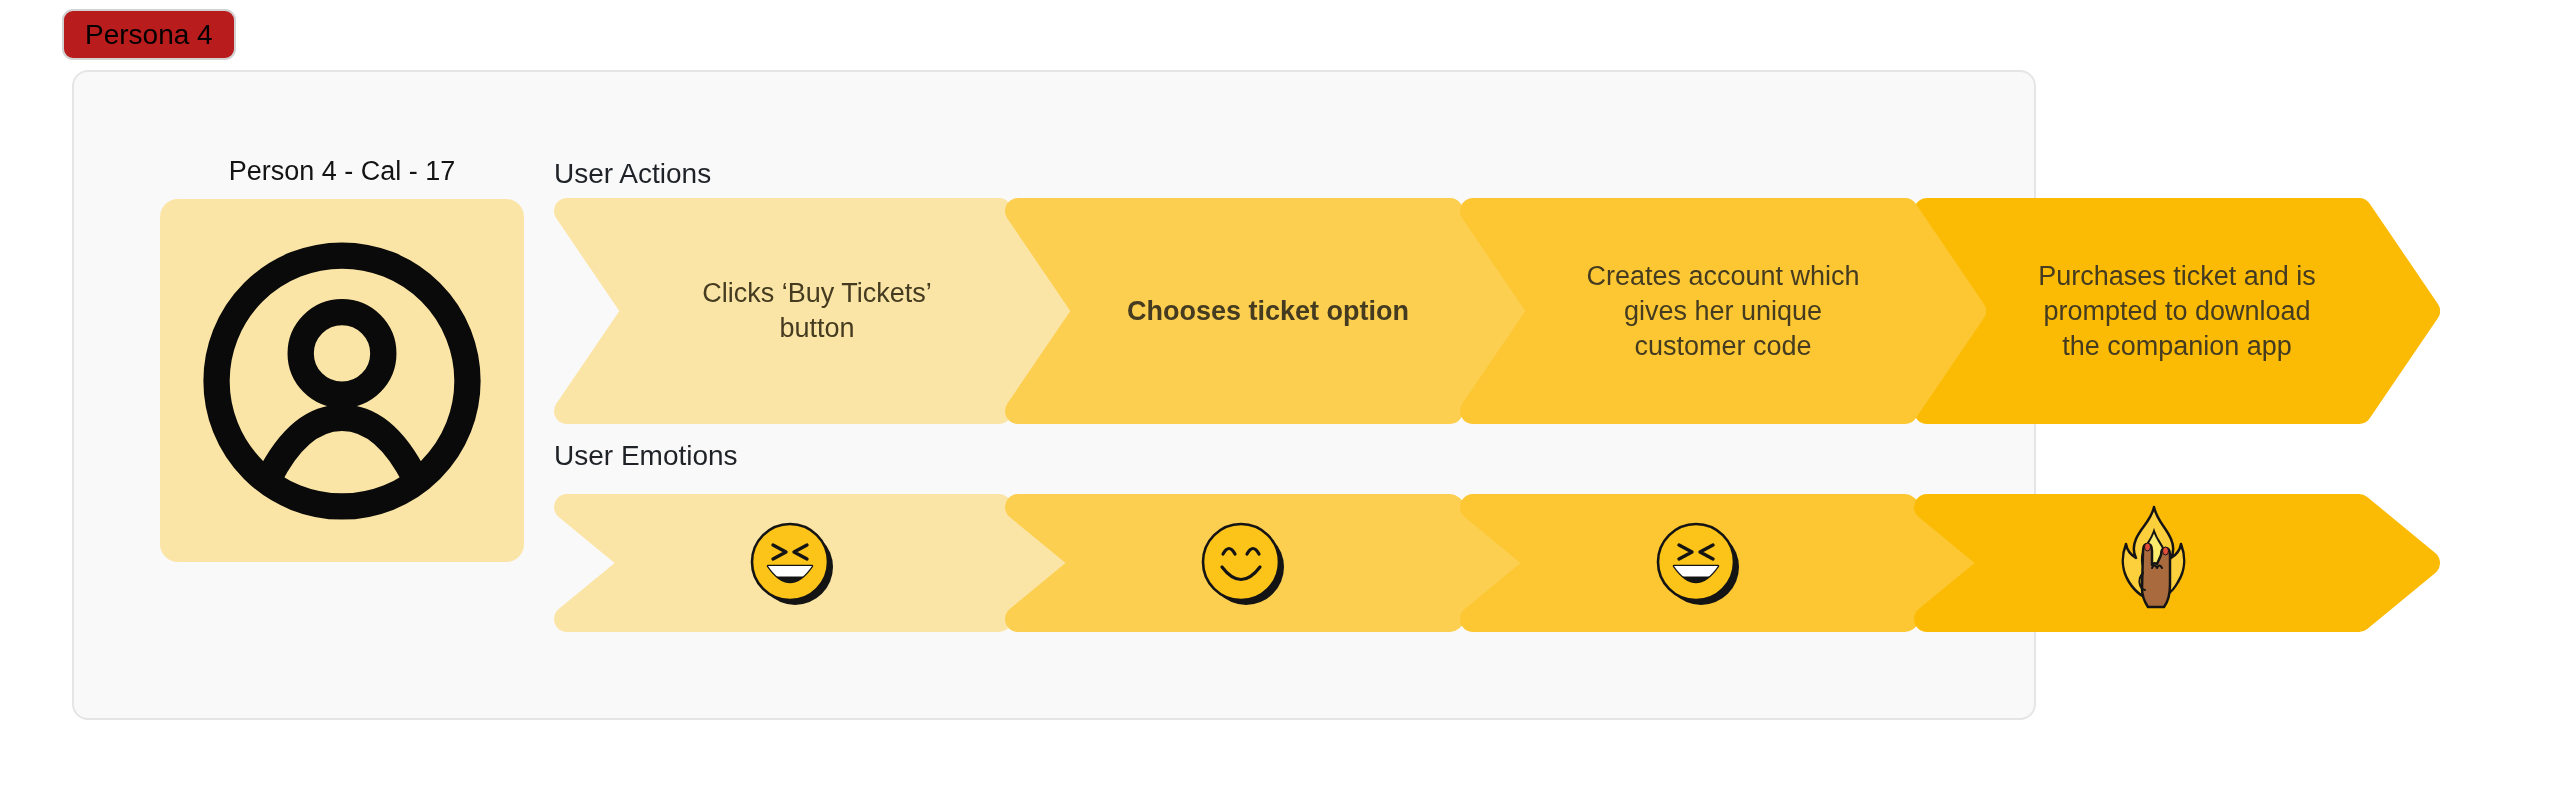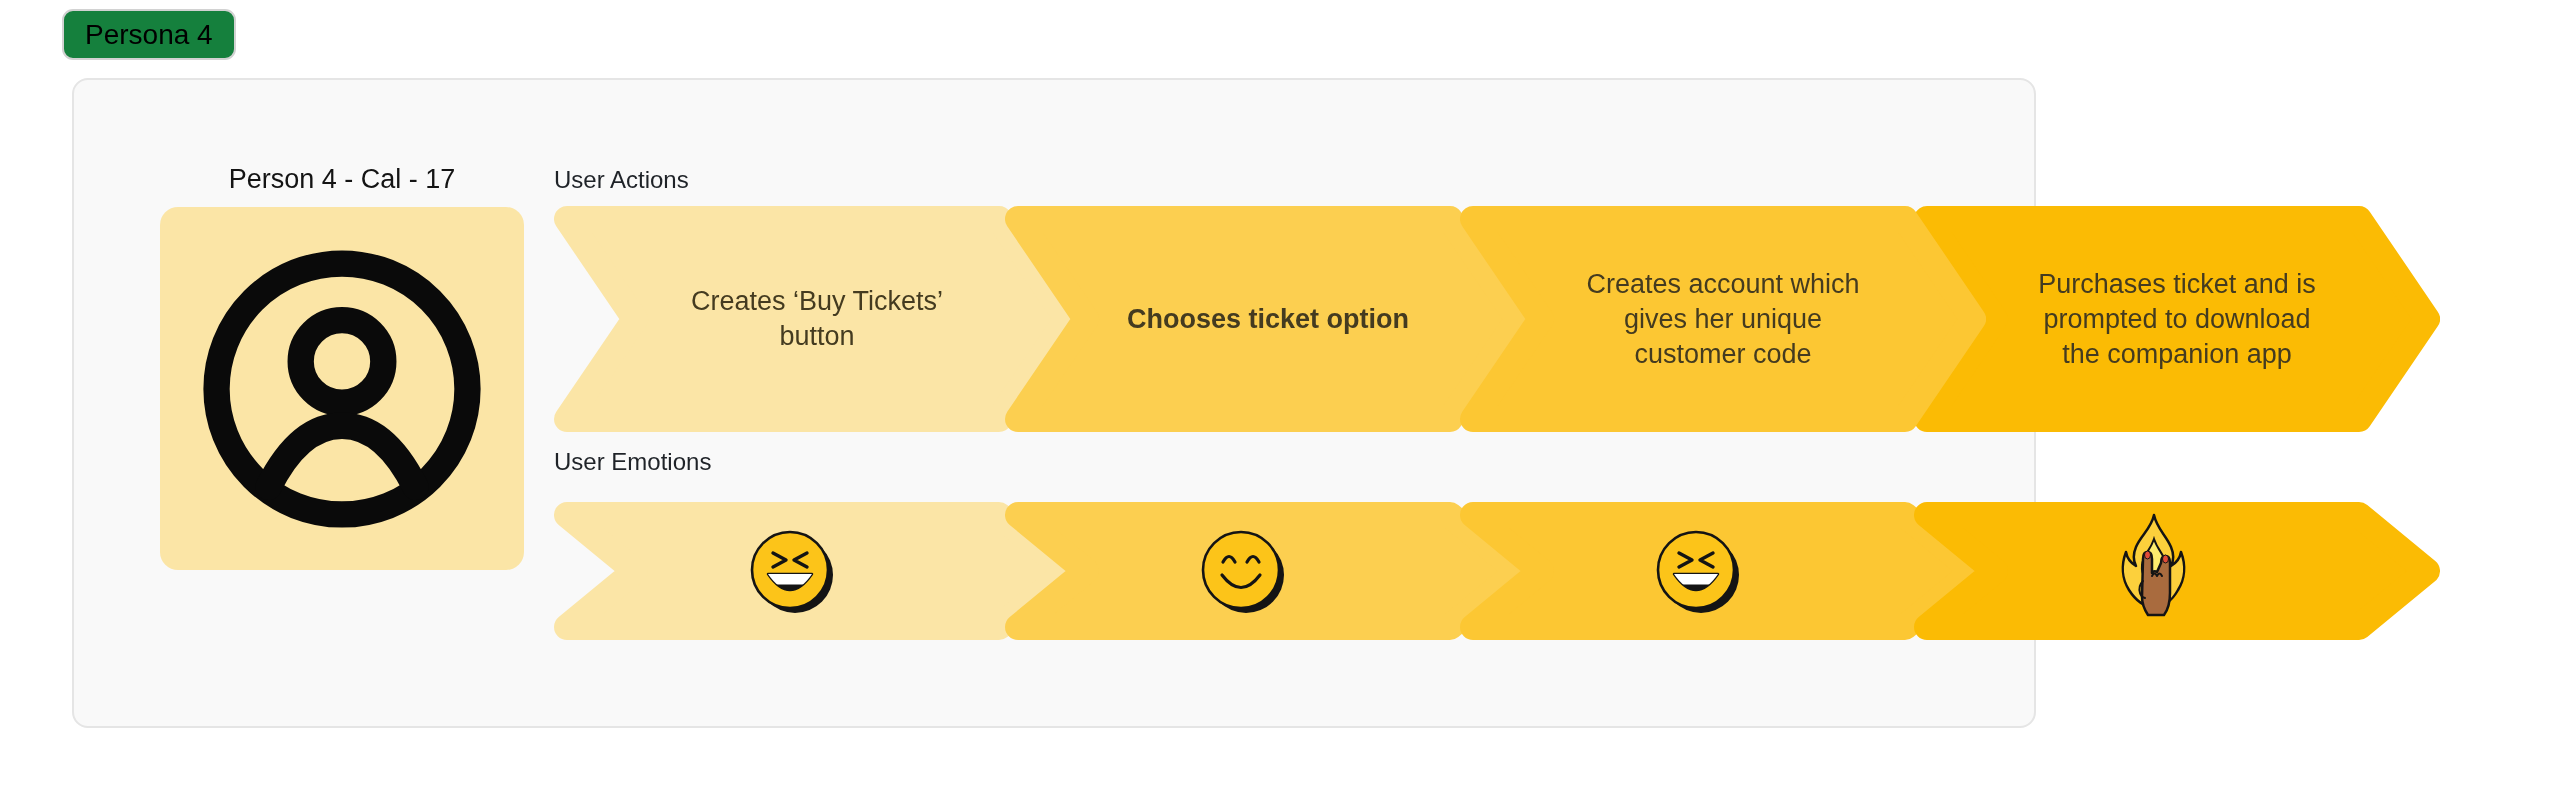--- a/index.html
+++ b/index.html
@@ -2,41 +2,41 @@
 <html><head>
 <meta charset="utf-8">
 <style>
   * { margin:0; padding:0; box-sizing:border-box; }
   html,body { width:2560px; height:794px; background:#ffffff; overflow:hidden;
               font-family:"Liberation Sans", sans-serif; }
 
   .badge {
     position:absolute; left:62px; top:9px; height:51px;
     display:flex; align-items:center; padding:0 21px;
-    background:#15803d; border:2px solid #d2d2d2; border-radius:11px;
+    background:#b91c1c; border:2px solid #d2d2d2; border-radius:11px;
     font-size:28px; color:#000;
   }
 
   .card {
     position:absolute; left:72px; top:70px; width:1964px; height:650px;
-    background:#f9f9f9; border:2px solid #e5e5e5; border-radius:16px;margin-top:8px;
+    background:#f9f9f9; border:2px solid #e5e5e5; border-radius:16px;
   }
 
   .persona-title {
     position:absolute; left:86px; top:84px; width:364px;
     text-align:center; font-size:27px; color:#141414;
   }
 
   .avatar-box {
     position:absolute; left:86px; top:127px; width:364px; height:363px;
     border-radius:18px; display:flex; align-items:center; justify-content:center;
   }
   .avatar-box svg { width:306px; height:306px; }
 
-  .row-label { position:absolute; left:480px; font-size:24px; color:#1f2328; }
+  .row-label { position:absolute; left:480px; font-size:28px; color:#1f2328; }
   #actions-label  { top:86px; }
   #emotions-label { top:368px; }
 
   .arrow { position:absolute; width:526px; }
   .arrow.action  { top:126px; height:226px; }
   .arrow.emotion { top:422px; height:138px; }
   .col1 { left:480px; } .col2 { left:931px;font-weight:bold; } .col3 { left:1386px; } .col4 { left:1840px; }
 
   .chev { position:absolute; left:0; top:0; width:100%; height:100%; display:block; }
 
@@ -110,21 +110,21 @@
       <path d="M26 82 Q36 62 50 62 Q64 62 74 82" fill="none" stroke="#0a0a0a" stroke-width="8.6" stroke-linecap="round"></path>
     </svg>
   </div>
 
   <div class="row-label" id="actions-label">User Actions</div>
 
   <div class="arrow action col1">
     <svg class="chev" viewBox="0 0 526 226">
       <path d="M13 13 H445 L513 113 L445 213 H13 L81 113 Z" stroke-width="26" stroke-linejoin="round" fill="#fbe5a6" stroke="#fbe5a6"></path>
     </svg>
-    <div class="txt">Creates ‘Buy Tickets’
+    <div class="txt">Clicks ‘Buy Tickets’
 button</div>
   </div>
 
   <div class="arrow action col2">
     <svg class="chev" viewBox="0 0 526 226">
       <path d="M13 13 H445 L513 113 L445 213 H13 L81 113 Z" stroke-width="26" stroke-linejoin="round" fill="#fccf50" stroke="#fccf50"></path>
     </svg>
     <div class="txt">Chooses ticket option</div>
   </div>
 

